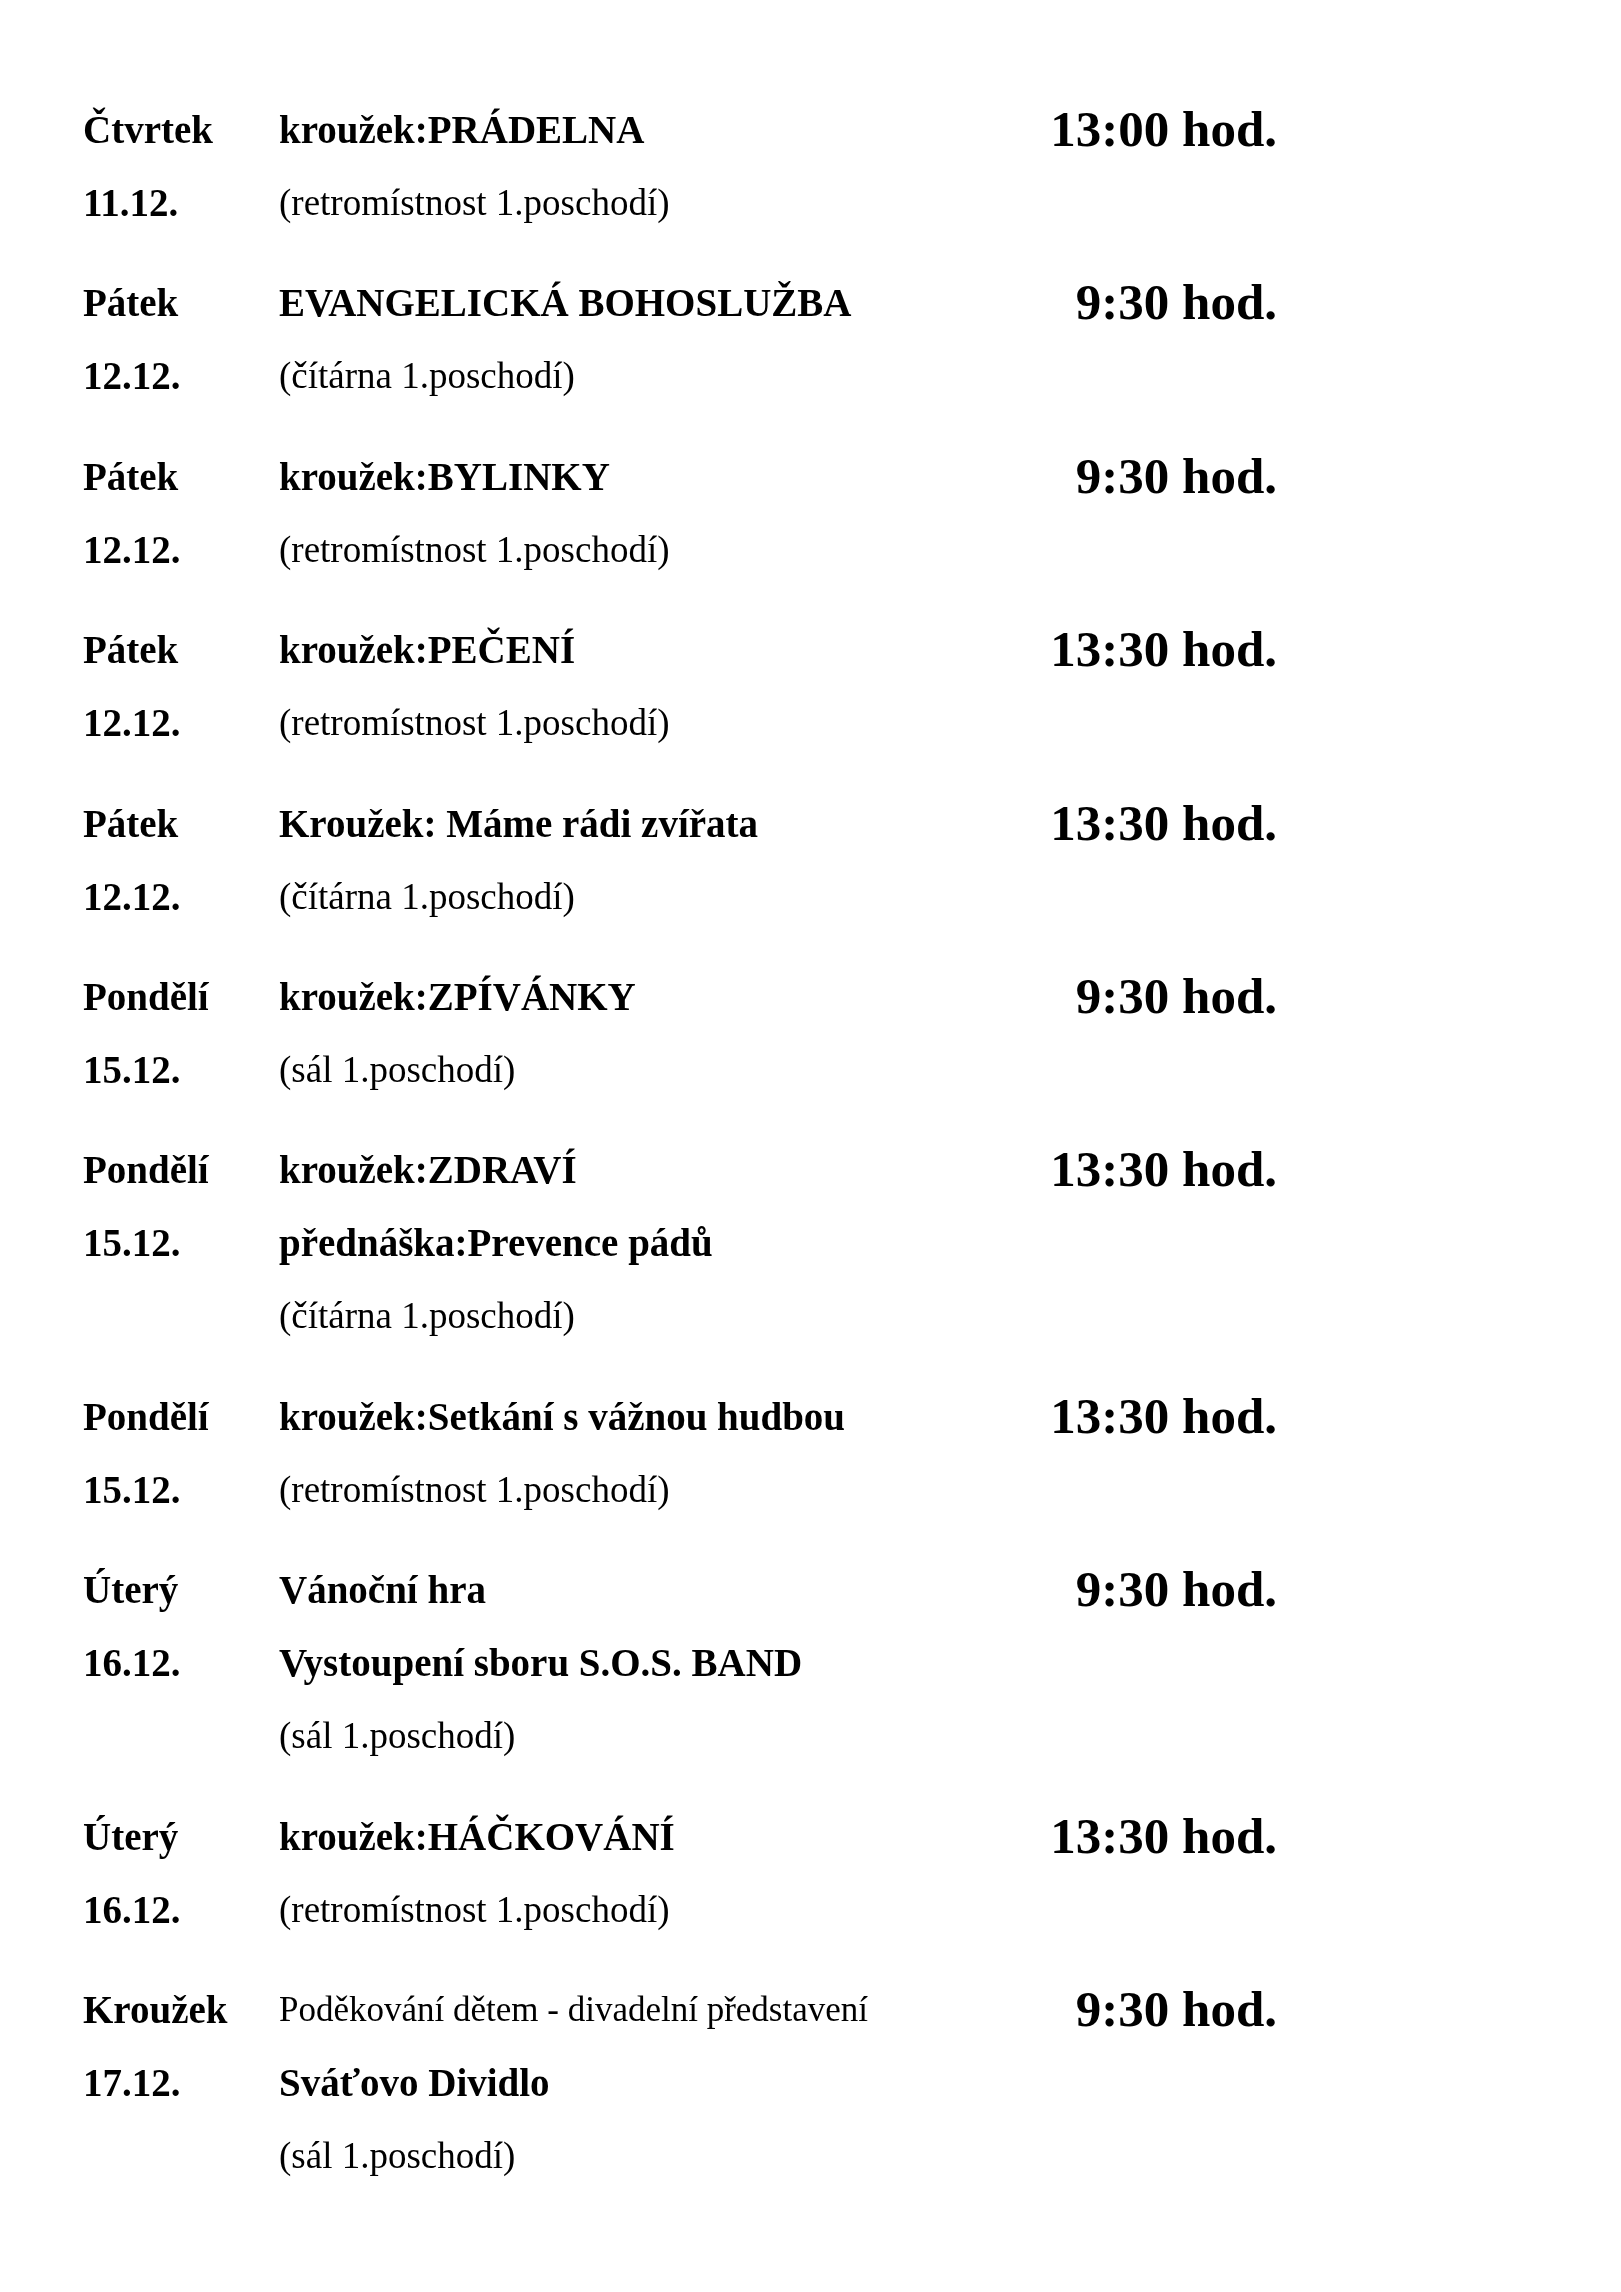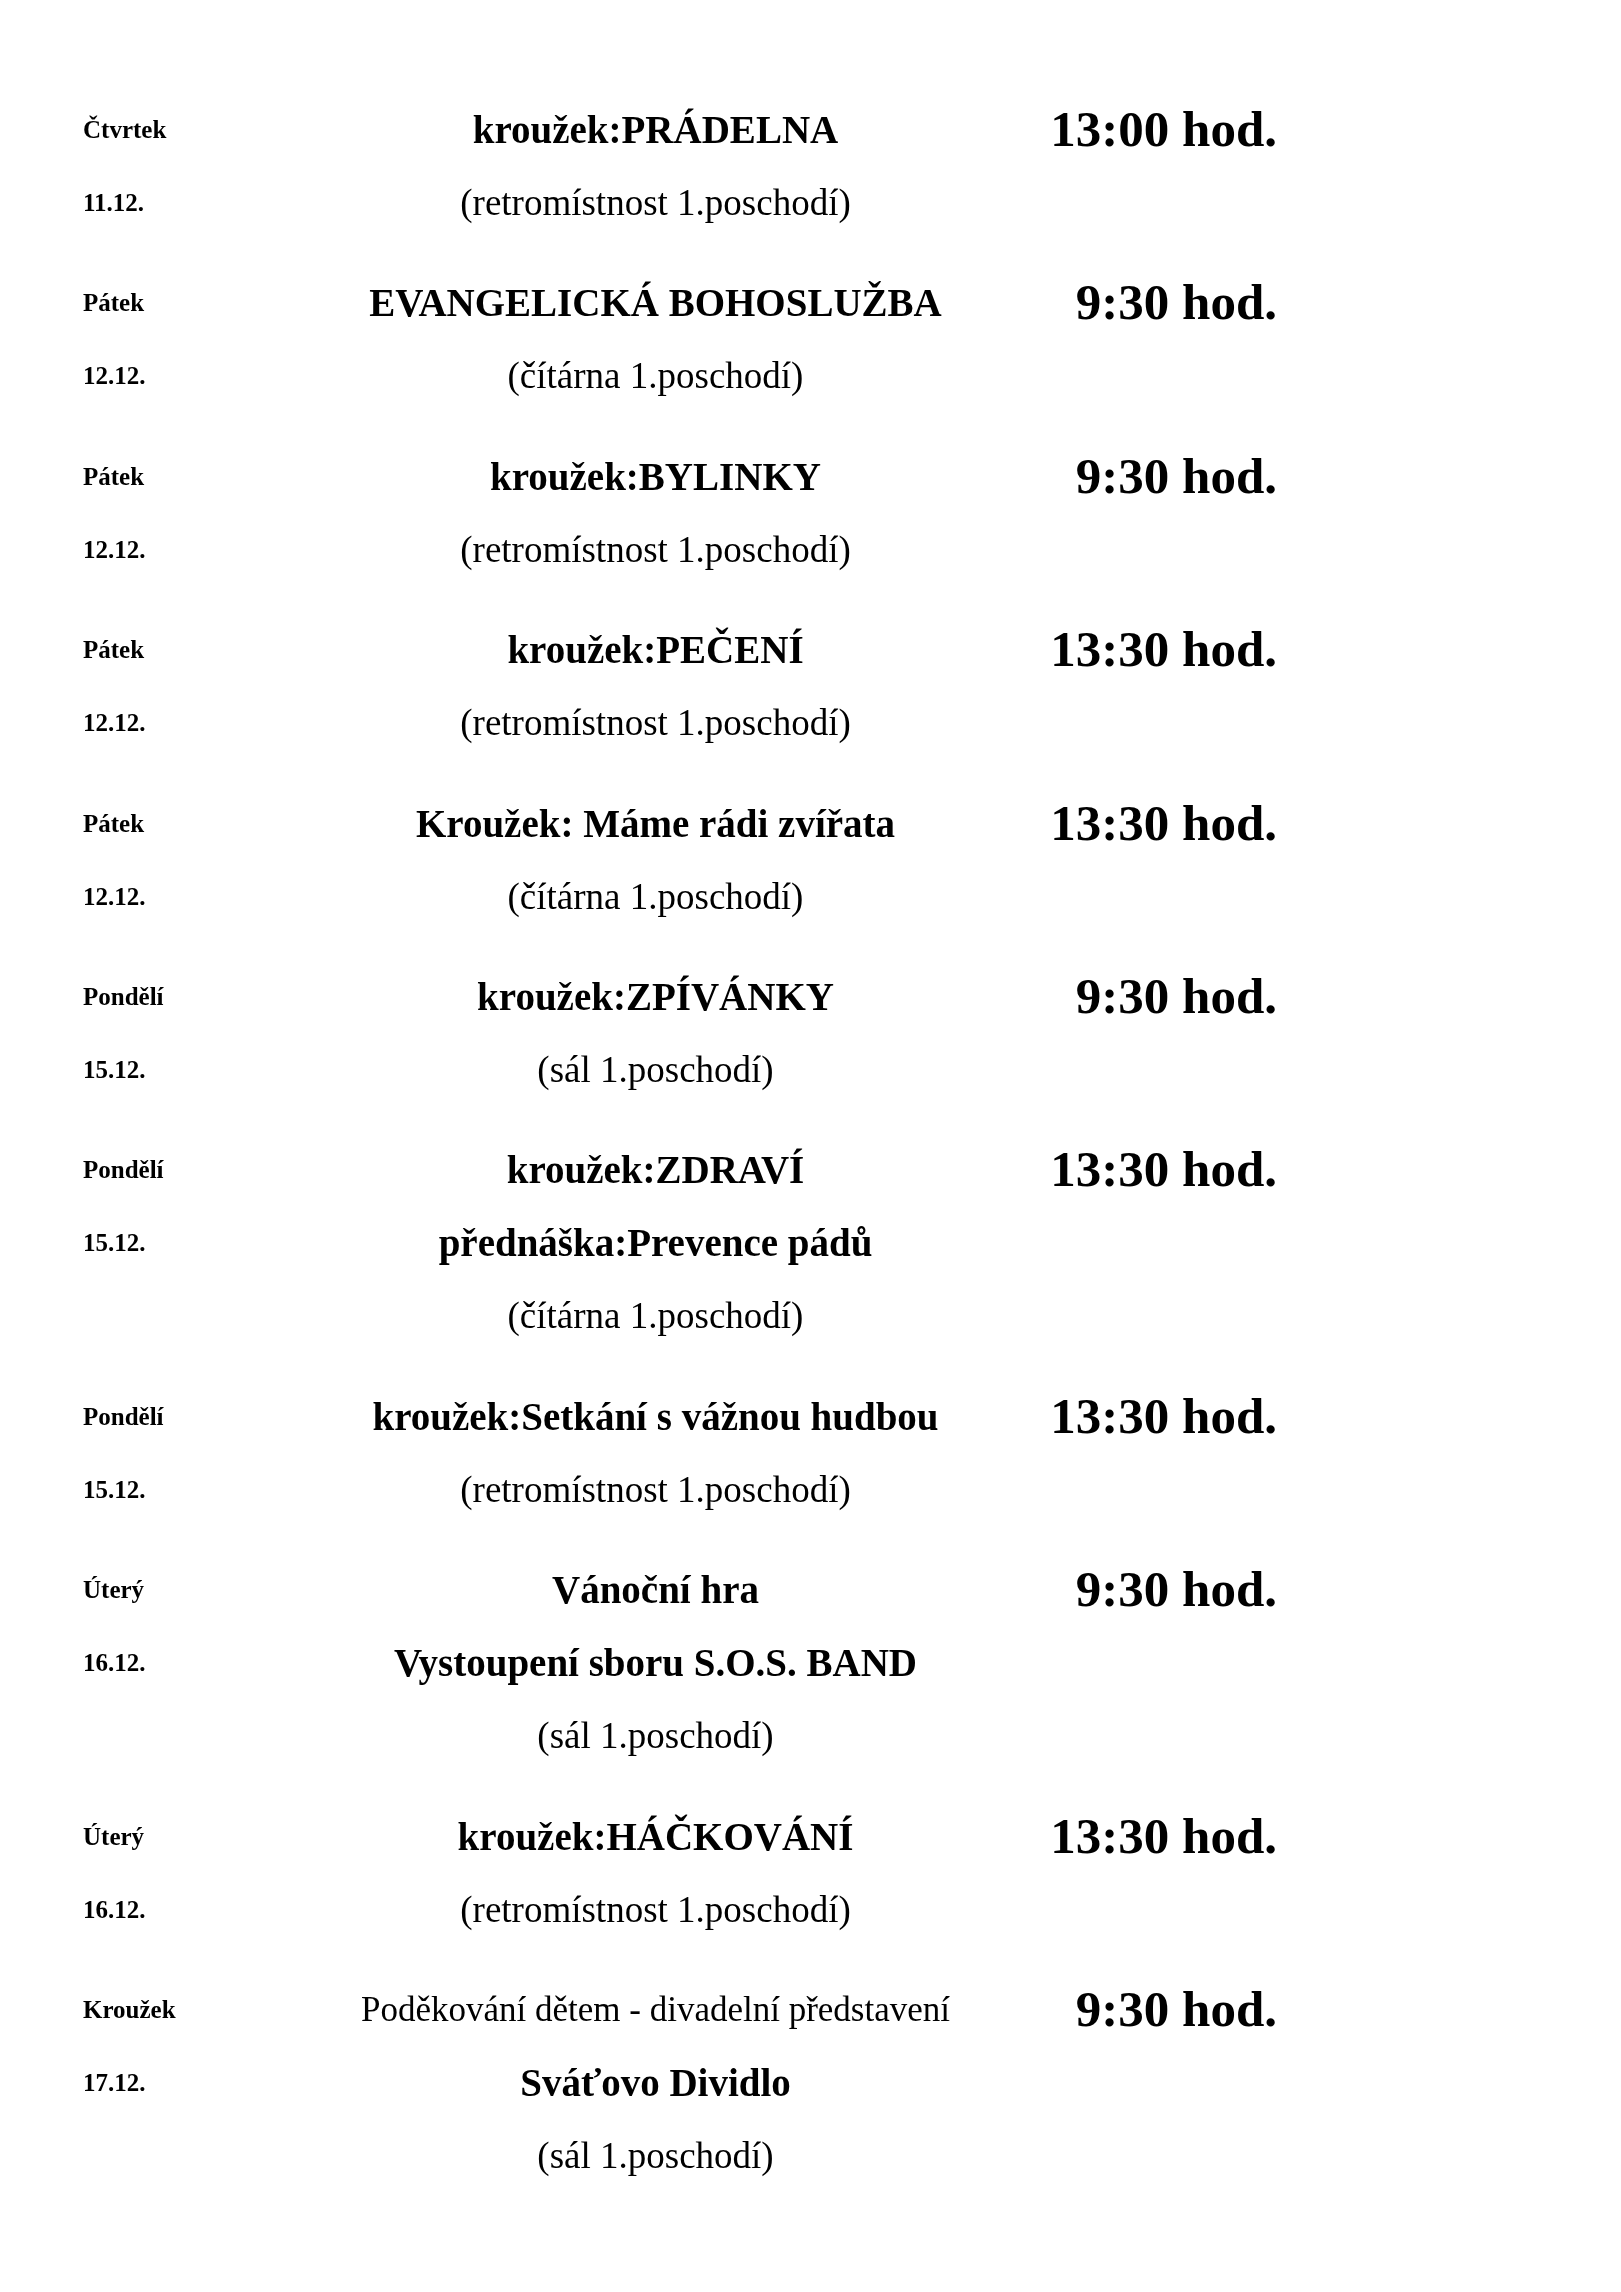--- a/index.html
+++ b/index.html
@@ -16,29 +16,29 @@
   }
   .rows { width: 1194px; }
   .row {
     display: grid;
     grid-template-columns: 196px 753px 245px;
     margin-bottom: 27.4px;
   }
   .day-label, .date-label, .time-label, .event-line { line-height: 73px; white-space: nowrap; }
   .day-label, .date-label {
     font-weight: bold;
-    font-size: 25px;
+    font-size: 39px;
     text-align: left;
   }
   .time-label {
     font-weight: bold;
     font-size: 51px;
     text-align: right;
   }
-  .event-col { text-align: center; }
+  .event-col { }
   .event-line.title { font-weight: bold; font-size: 39px; }
   .event-line.title-small { font-weight: normal; font-size: 35px; }
   .event-line.location { font-weight: normal; font-size: 37px; }
 </style>
 </head>
 <body>
 
 <div class="page">
   <div class="rows" id="rows">
   <div class="row">

